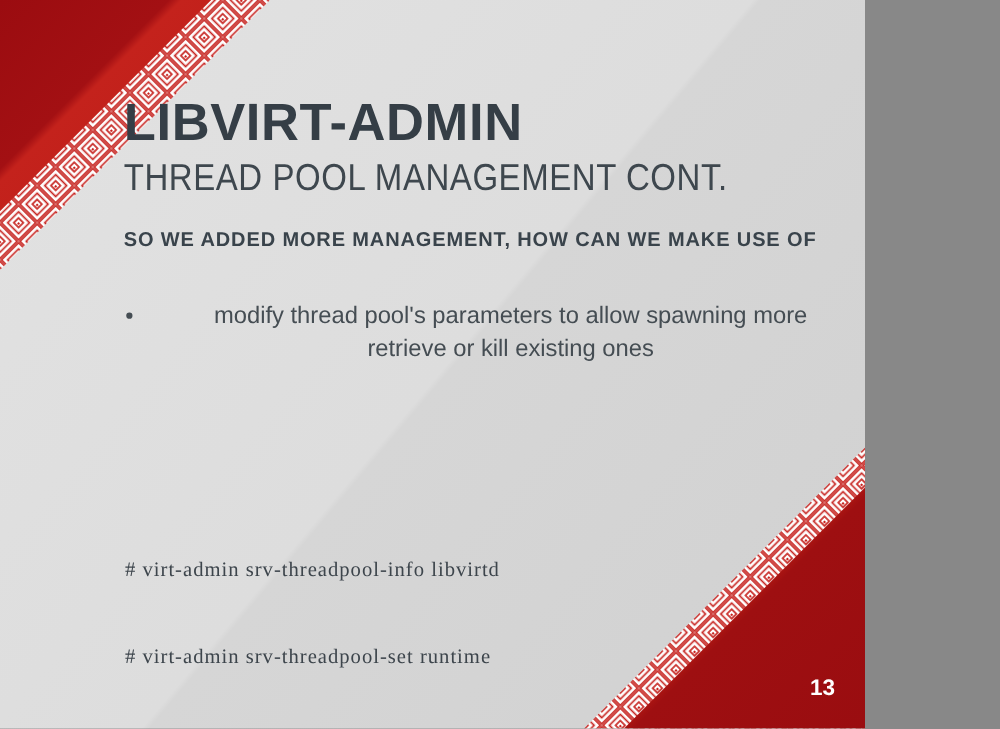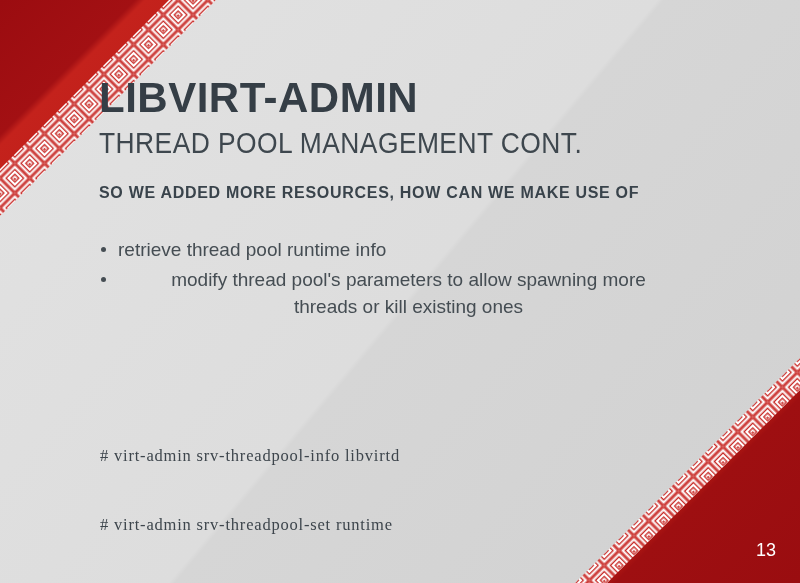--- a/index.html
+++ b/index.html
@@ -1,18 +1,18 @@
 <!DOCTYPE html>
 <html><head>
 <meta charset="utf-8">
 <style>
   html,body{margin:0;padding:0;background:#888;}
   .slide{
     position:relative;
-    width:800px;height:583px;
+    width:692px;height:583px;
     overflow:hidden;
     background:linear-gradient(130deg,#e2e2e2 0%,#dddddd 51%,#d6d6d6 51.5%,#d1d1d1 100%);
     font-family:"Liberation Sans","DejaVu Sans",sans-serif;
   }
   svg.corner{position:absolute;display:block;}
   .corner-tl{top:0;left:0;}
   .corner-br{bottom:0;right:0;}
   .title{
     position:absolute;left:99px;top:77px;margin:0;
     font-size:42px;line-height:42px;font-weight:800;
@@ -41,21 +41,21 @@
   .marker.dot{border-radius:50%;}
   .marker.square{left:27px;width:5px;height:5px;border-radius:0;}
   .code{
     position:absolute;left:100px;top:398px;
     font-family:Liberation Serif, serif;
     font-size:16.5px;line-height:23px;letter-spacing:0.8px;
     color:#3d454c;white-space:pre;
   }
   .page-number{
     position:absolute;right:24px;bottom:24px;
-    font-size:18px;line-height:18px;font-weight:400;color:#ffffff;
+    font-size:18px;line-height:18px;font-weight:700;color:#ffffff;
   }
 </style>
 </head>
 <body>
 
 <div class="slide">
 
   <svg class="corner corner-tl" width="240" height="240" viewBox="0 0 240 240" aria-hidden="true">
     <defs>
       <pattern id="chevTL" width="21" height="21" patternUnits="userSpaceOnUse" patternTransform="rotate(45)">
@@ -97,32 +97,28 @@
       </linearGradient>
     </defs>
     <polygon points="270,45 270,270 45,270" fill="url(#chevBR)"></polygon>
     <polygon points="270,77 270,270 77,270" fill="url(#gBR)"></polygon>
   </svg>
 
   <h1 class="title">LIBVIRT-ADMIN</h1>
   <h2 class="subtitle">THREAD POOL MANAGEMENT CONT.</h2>
 
   <div class="heading">
-    <div>SO WE ADDED MORE RESOURCES, HOW CAN WE MAKE USE OF</div>
+    <div>SO WE ADDED MORE MANAGEMENT, HOW CAN WE MAKE USE OF</div>
   </div>
 
   <ul class="bullets">
-    <li>
-      <span class="marker dot"></span>
-      <span>retrieve thread pool runtime info</span>
-    </li>
     <li class="spaced">
       <span class="marker dot"></span>
       <span>modify thread pool's parameters to allow spawning more</span><br>
-      <span>threads or kill existing ones</span>
+      <span>retrieve or kill existing ones</span>
     </li>
   </ul>
 
   <div class="code">
     <div># virt-admin srv-threadpool-info libvirtd</div>
     <div># virt-admin srv-threadpool-set runtime</div>
   </div>
 
   <div class="page-number">13</div>
 

